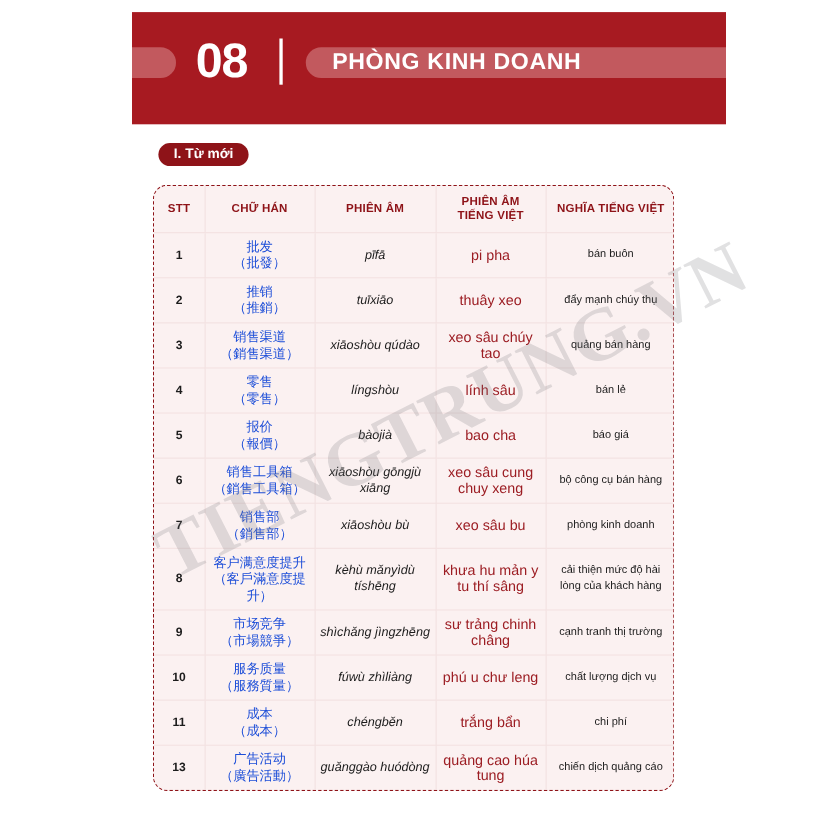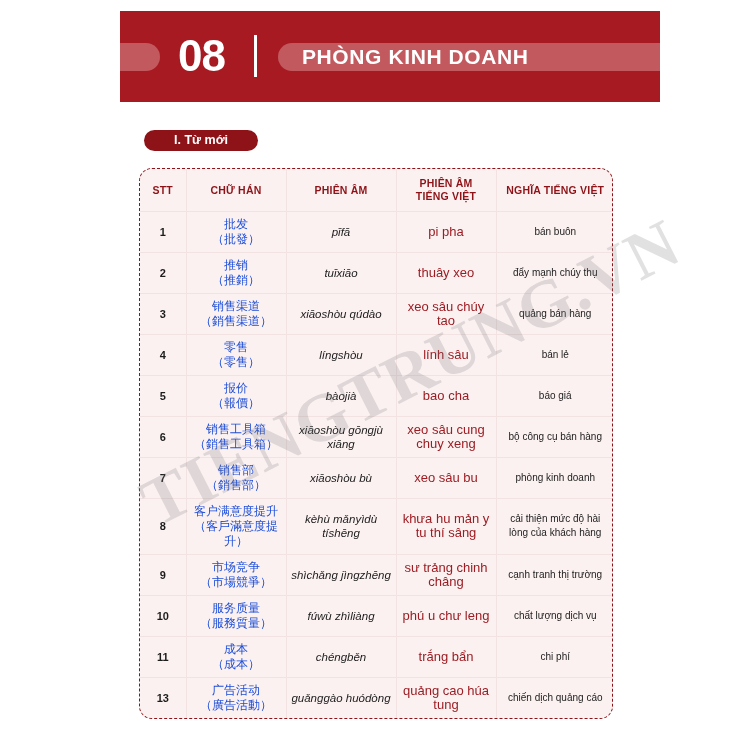--- a/index.html
+++ b/index.html
@@ -8,21 +8,21 @@
     background:#ffffff;
     font-family:"Liberation Sans","DejaVu Sans",sans-serif;
     overflow:hidden;
     position:relative;
   }
 
   
   .banner{
     position:absolute;
     left:120px;top:11px;
-    width:540px;height:91px;
+    width:540px;height:102px;
     background:#a71a21;
     overflow:hidden;
   }
   .banner-accent{
     position:absolute;
     left:-28px;top:32px;
     width:68px;height:28px;
     background:#c2595e;
     border-radius:14px;
   }
@@ -57,21 +57,21 @@
     letter-spacing:0.6px;
     line-height:26px;
     white-space:nowrap;
   }
 
   
   .pill{
     position:absolute;
     left:144px;top:130px;
     height:21px;
-    padding:0 30px;
+    padding:0 14px;
     background:#8e1318;
     border-radius:11px;
     color:#ffffff;
     font-size:12.5px;
     font-weight:bold;
     line-height:21px;
     white-space:nowrap;
     box-sizing:border-box;
   }
 

